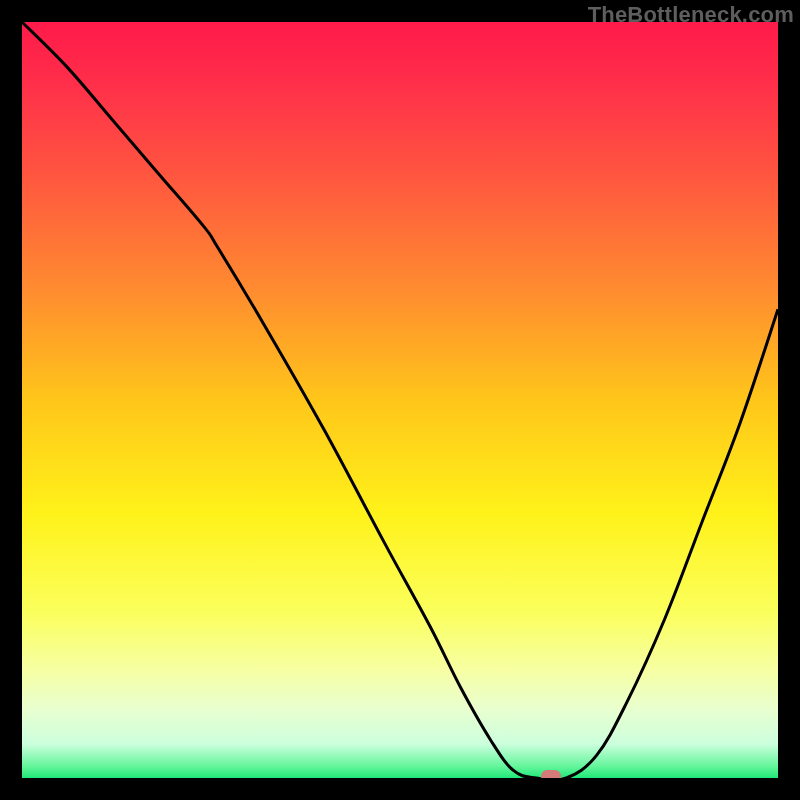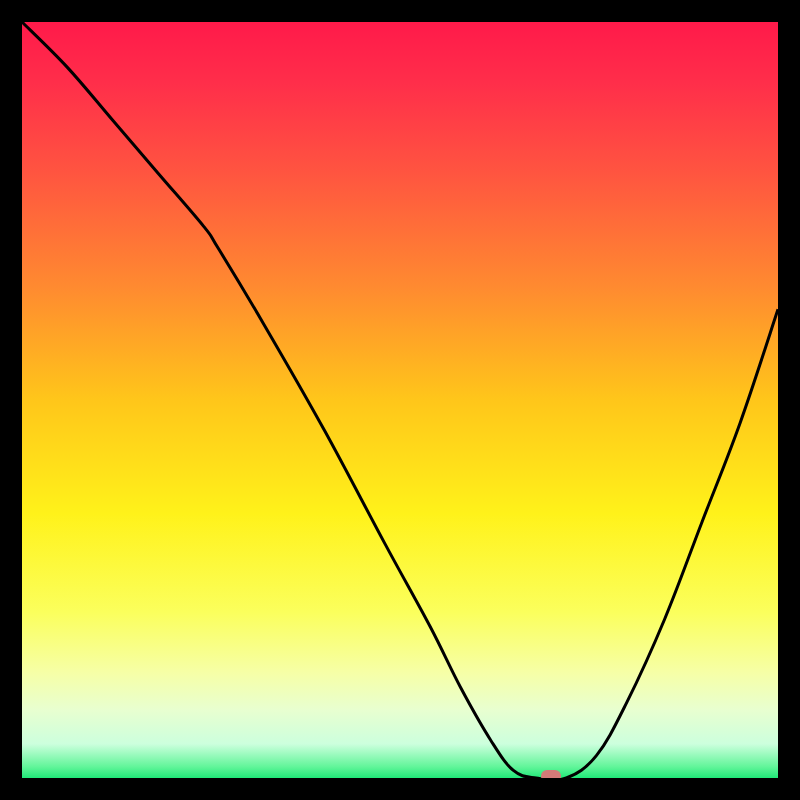--- a/index.html
+++ b/index.html
@@ -49,20 +49,21 @@
     border-radius: 6px / 6px;
     transform: translate(-50%, -50%);
     z-index: 10;
   }
 </style>
 </head>
 <body>
 
 <div class="frame">
 
+  <div class="watermark">TheBottleneck.com</div>
 
   <div class="plot-area">
     <svg id="plot-svg" viewBox="0 0 756 756" preserveAspectRatio="none">
       <defs>
         <linearGradient id="bg-grad" x1="0" y1="0" x2="0" y2="1">
             <stop offset="0%" stop-color="#ff1a4a"></stop>
             <stop offset="8%" stop-color="#ff2e4a"></stop>
             <stop offset="20%" stop-color="#ff5540"></stop>
             <stop offset="35%" stop-color="#ff8a30"></stop>
             <stop offset="50%" stop-color="#ffc61a"></stop>

